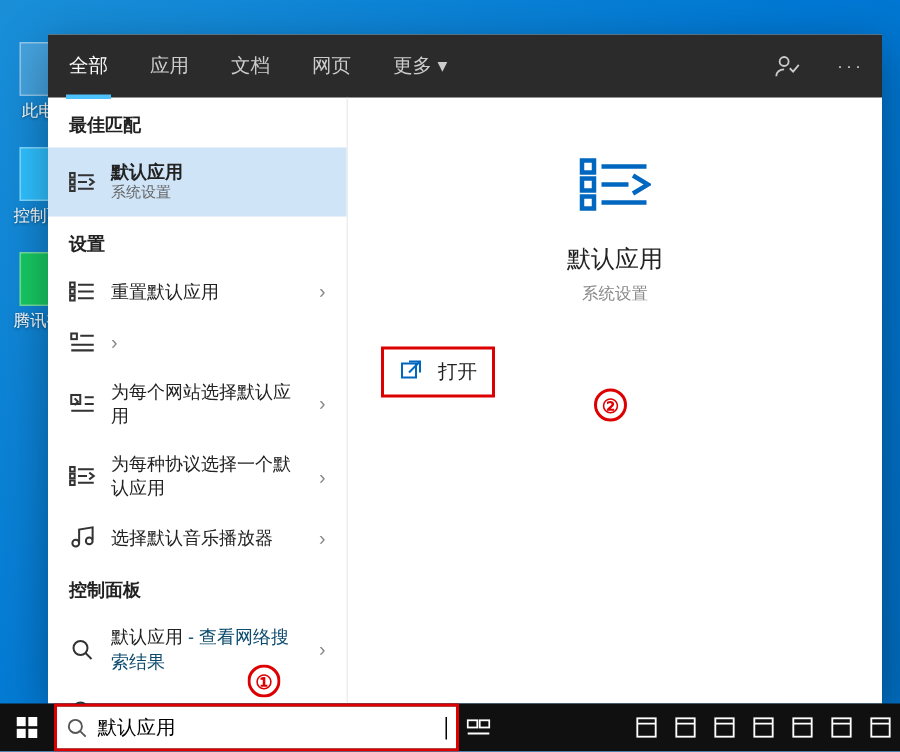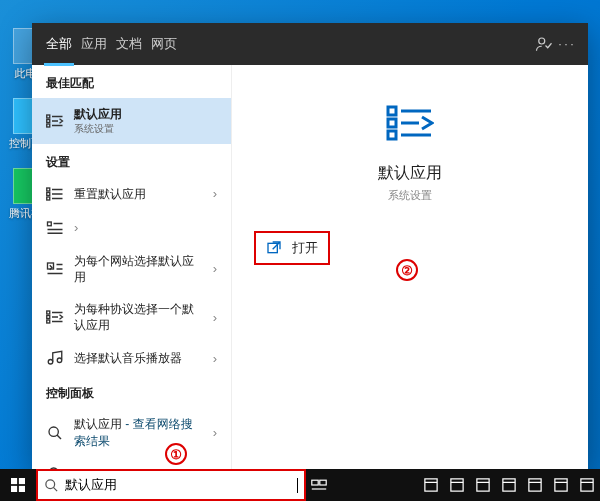--- a/index.html
+++ b/index.html
@@ -5,21 +5,21 @@
 * { margin:0; padding:0; box-sizing:border-box; }
 body { width:600px; height:501px; font-family:"Microsoft YaHei","Segoe UI",sans-serif; overflow:hidden; background:#0078d4; position:relative; font-size:12px; }
 
 
 .desktop { position:absolute; inset:0; background:linear-gradient(135deg,#1a8fd8 0%,#0078d4 50%,#006cbe 100%); }
 .dicon { position:absolute; width:50px; text-align:center; color:#fff; font-size:11px; text-shadow:0 1px 2px rgba(0,0,0,.5); }
 .dicon .box { width:36px; height:36px; margin:0 auto 2px; background:rgba(255,255,255,.2); border:1px solid rgba(255,255,255,.4); }
 
 
 .flyout { position:absolute; left:32px; bottom:32px; width:556px; height:446px; background:#fff; box-shadow:0 8px 30px rgba(0,0,0,.35); display:flex; flex-direction:column; }
-.tabs { background:#2b2b2b; color:#ccc; height:42px; display:flex; align-items:center; padding:0 12px; gap:5px; }
+.tabs { background:#2b2b2b; color:#ccc; height:42px; display:flex; align-items:center; padding:0 12px; gap:24px; }
 .tabs .tab { font-size:13px; cursor:pointer; padding:10px 2px; }
 .tabs .tab.active { color:#fff; border-bottom:3px solid #4cc2ff; margin-bottom:-3px; }
 .tabs .spacer { flex:1; }
 .tabs .ticon { color:#ccc; cursor:pointer; }
 
 .body { flex:1; display:flex; overflow:hidden; }
 .left { width:200px; overflow-y:auto; border-right:1px solid #eee; }
 .right { flex:1; padding:12px; display:flex; flex-direction:column; align-items:center; }
 
 .section-h { font-size:12px; font-weight:600; padding:10px 14px 6px; color:#222; }
@@ -28,21 +28,21 @@
 .item .itxt { flex:1; font-size:12px; line-height:1.35; color:#222; }
 .item .isub { font-size:10px; color:#666; }
 .item .chev { color:#888; font-size:13px; }
 .item .gray { color:#0c4a6e; }
 .icn { width:18px; min-width:18px; height:18px; display:flex; align-items:center; justify-content:center; color:#333; }
 
 
 .preview-icon { margin-top:26px; width:48px; height:40px; }
 .preview-title { font-size:16px; margin-top:20px; color:#222; }
 .preview-sub { font-size:11px; color:#888; margin-top:4px; }
-.action-row { margin-top:28px; align-self:flex-start; margin-left:10px; display:flex; align-items:center; gap:10px; padding:6px 10px; border:2px solid #d00; }
+.action-row { margin-top:28px; align-self:flex-start; margin-left:10px; display:flex; gap:10px; padding:6px 10px; border:2px solid #d00; }
 .action-row .aicn { color:#0067c0; }
 .action-row .atxt { font-size:13px; color:#222; }
 
 
 .ann { position:absolute; width:22px; height:22px; border:2.5px solid #d00; border-radius:50%; color:#d00; font-weight:700; font-size:13px; display:flex; align-items:center; justify-content:center; pointer-events:none; }
 .redbox { position:absolute; border:2px solid #d00; pointer-events:none; }
 
 
 .taskbar { position:absolute; left:0; right:0; bottom:0; height:32px; background:#101010; display:flex; align-items:center; color:#fff; }
 .start { width:36px; height:32px; display:flex; align-items:center; justify-content:center; cursor:pointer; }
@@ -63,20 +63,21 @@
   <div class="dicon" style="left:6px;top:98px"><div class="box" style="background:#2ec0ff"></div><span>控制面板</span></div>
   <div class="dicon" style="left:6px;top:168px"><div class="box" style="background:#17c963"></div><span>腾讯视频</span></div>
 </div>
 
 <div class="flyout">
   <div class="tabs">
     <span class="tab active">全部</span>
     <span class="tab">应用</span>
     <span class="tab">文档</span>
     <span class="tab">网页</span>
+    <span class="tab"><span>更多</span> ▾</span>
     <span class="spacer"></span>
     <span class="ticon">
       <svg width="18" height="18" viewBox="0 0 24 24" fill="none" stroke="currentColor" stroke-width="1.6">
           <circle cx="9" cy="8" r="4"></circle>
           <path d="M2 21c0-3.5 3-6 7-6M14 14l3 3 5-6"></path>
         </svg>
     </span>
     <span class="ticon" style="letter-spacing:2px">···</span>
   </div>
 

